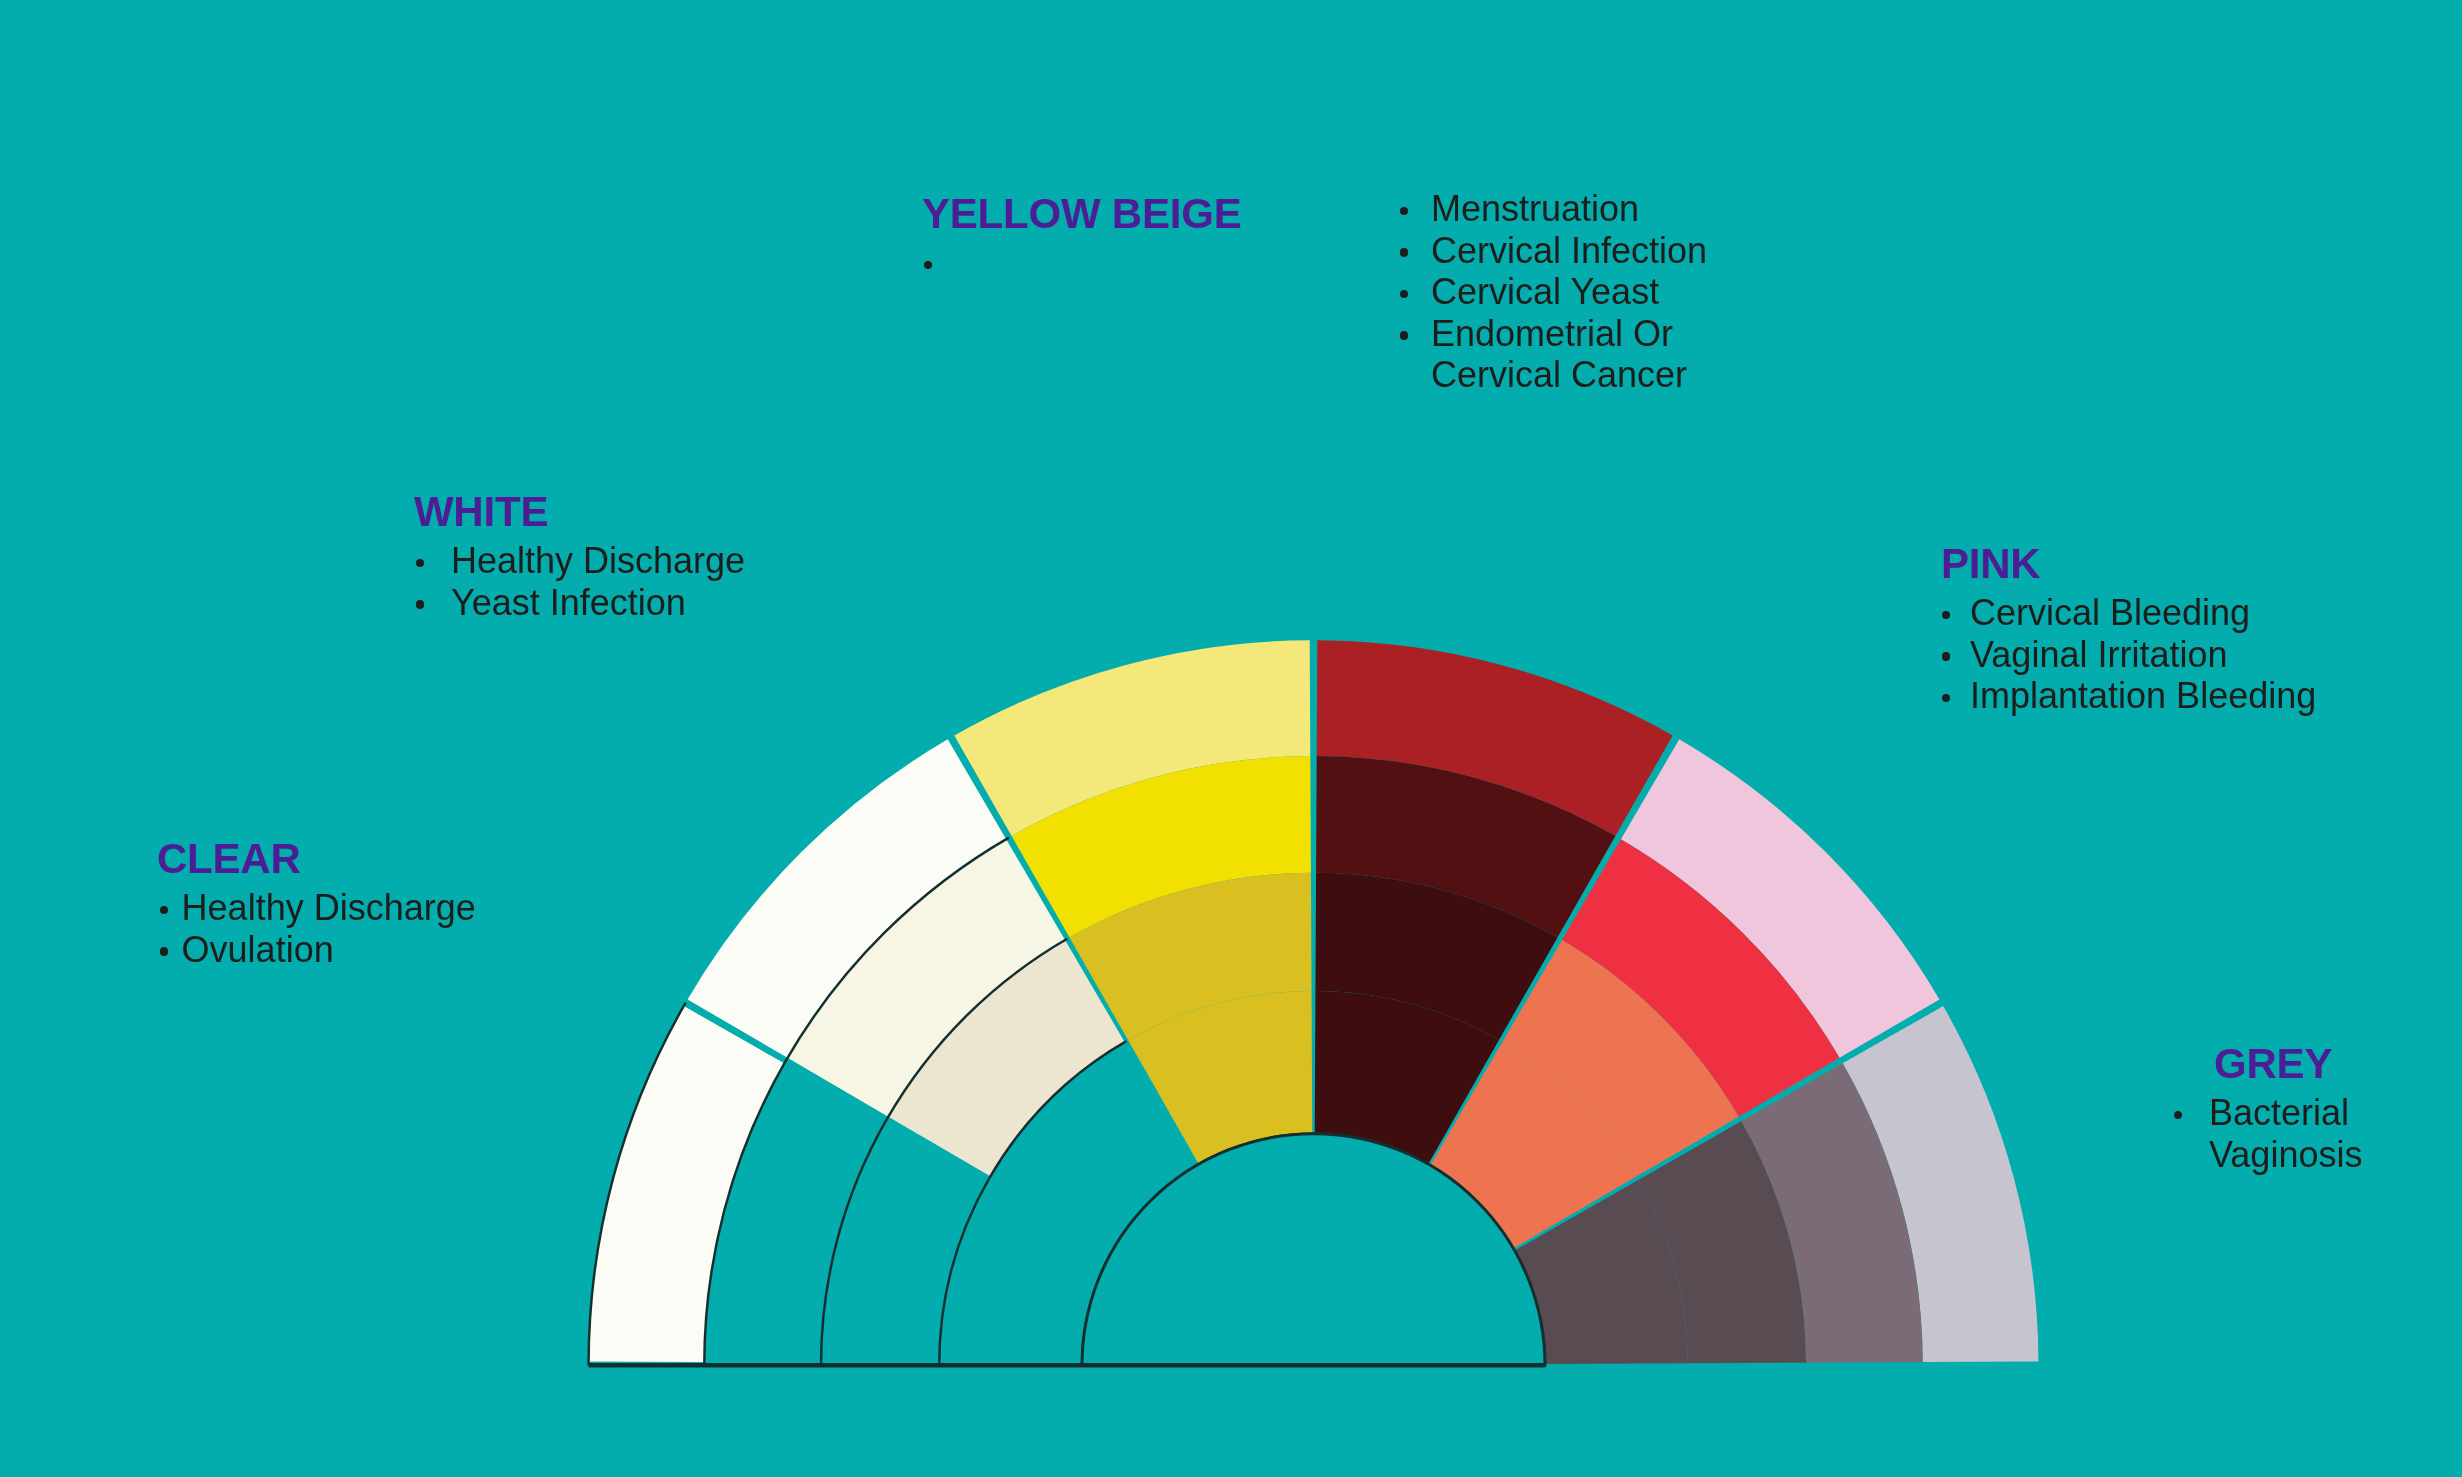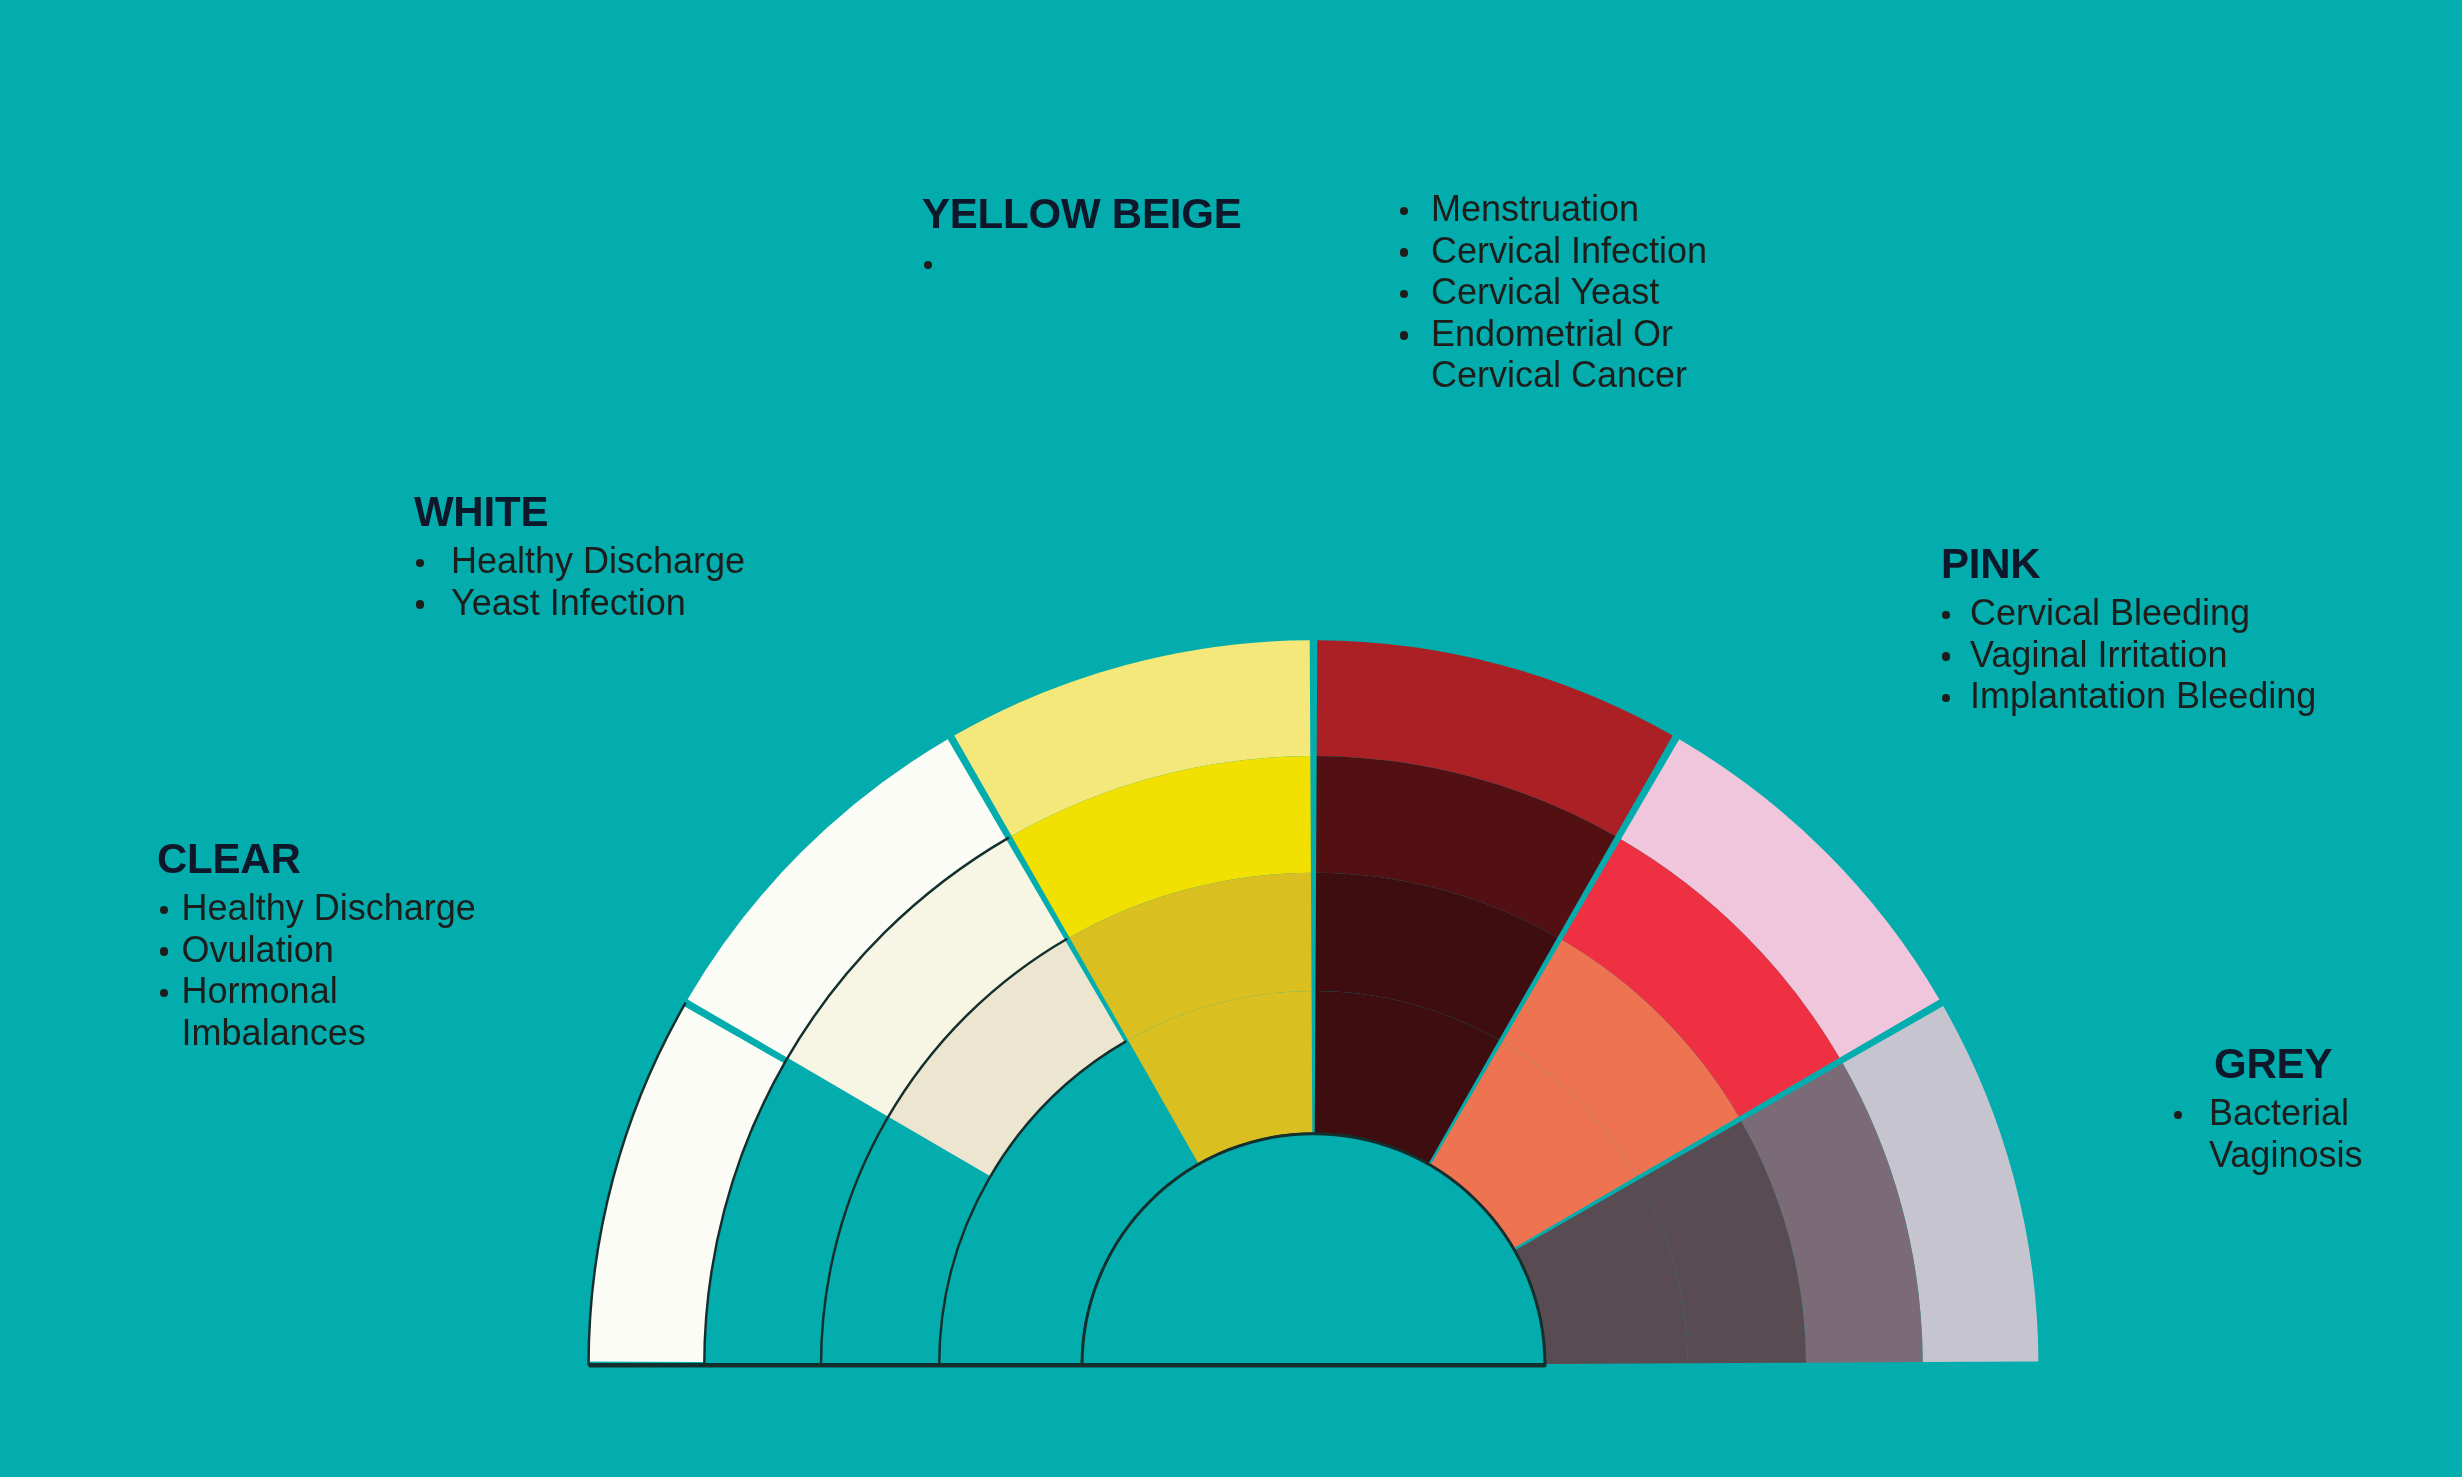--- a/index.html
+++ b/index.html
@@ -13,21 +13,21 @@
   }
   #stage{position:absolute;left:0;top:0;width:2627px;height:1478px;}
 
   
   #fan{position:absolute;left:0;top:0;width:2627px;height:1478px;}
 
   
   .block{position:absolute;}
   .block h2{
     margin:0 0 6.9px 0;
-    color:#0f172a;
+    color:#4c1d95;
     font-weight:bold;
     font-size:42px;
     line-height:1.03;
     letter-spacing:-0.2px;
     font-stretch:condensed;
   }
   .block ul{
     margin:0;padding:0;list-style:none;
   }
   .block li{
@@ -127,22 +127,20 @@
     <g id="fan-base">
         <line x1="1195" y1="2772" x2="3137" y2="2772" stroke="#14302e" stroke-width="9"></line>
       </g>
   </svg>
 
   <div class="block" id="blk-clear">
     <h2>CLEAR</h2>
     <ul>
         <li><span class="dot"></span><span>Healthy Discharge</span></li>
         <li><span class="dot"></span><span>Ovulation</span></li>
-        <li><span class="dot"></span><span>Hormonal
-Imbalances</span></li>
       </ul>
   </div>
 
   <div class="block" id="blk-white">
     <h2>WHITE</h2>
     <ul>
         <li><span class="dot"></span><span>Healthy Discharge</span></li>
         <li><span class="dot"></span><span>Yeast Infection</span></li>
       </ul>
   </div>

